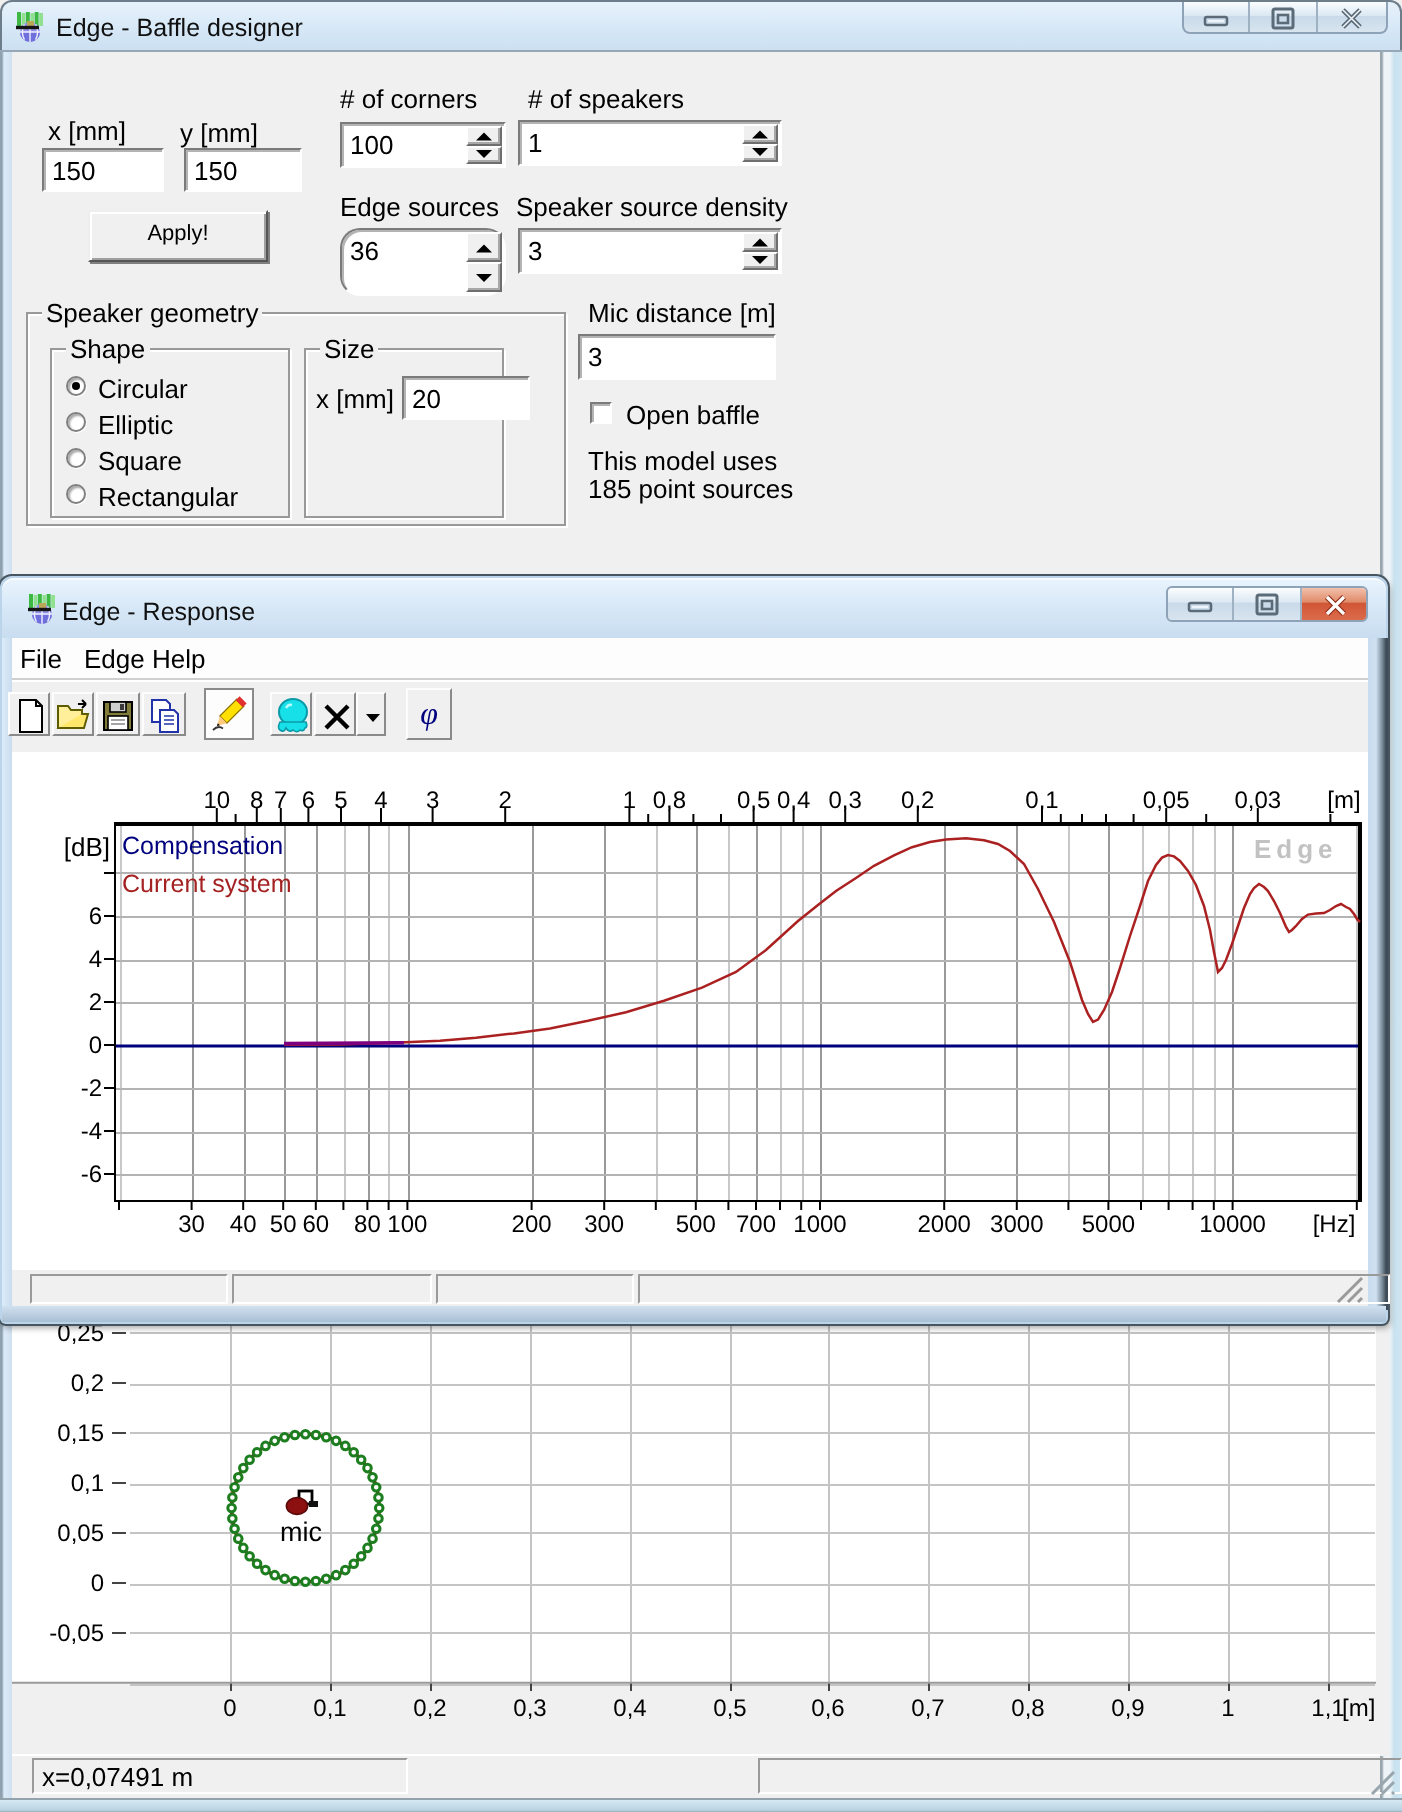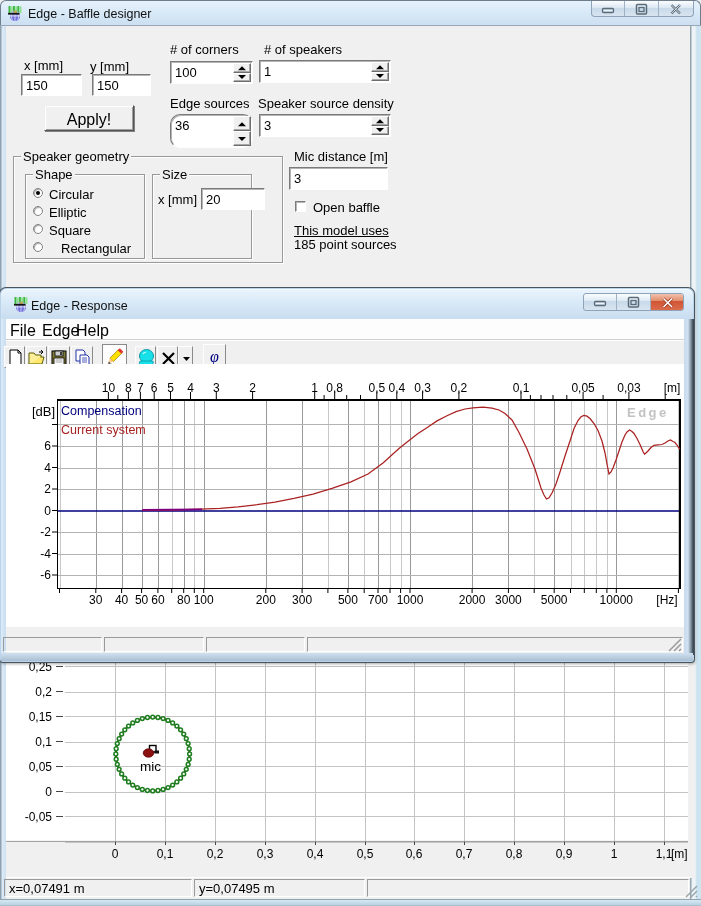--- a/index.html
+++ b/index.html
@@ -13,23 +13,23 @@
 .cb:last-child { border-right:none; }
 .spin { position:absolute; background:#fff; border-top:1px solid #7b7b7b; border-left:1px solid #7b7b7b; border-bottom:1px solid #fff; border-right:1px solid #fff; box-shadow:inset 1px 1px 0 #b4b4b4; }
 .spin .val { position:absolute; left:4px; top:3px; font-size:13px; }
 .spinbtns { position:absolute; right:1px; top:1px; width:18px; bottom:1px; }
 .sb { position:absolute; left:0; right:0; height:50%; background:#f0f0f0; border:1px solid; border-color:#fff #6e6e6e #6e6e6e #fff; box-shadow:inset -1px -1px 0 #a8a8a8; }
 .sb.up { top:0; } .sb.dn { bottom:0; }
 .tri-up { position:absolute; left:50%; top:50%; transform:translate(-50%,-45%); width:0; height:0; border-left:4px solid transparent; border-right:4px solid transparent; border-bottom:4.5px solid #000; }
 .tri-dn { position:absolute; left:50%; top:50%; transform:translate(-50%,-50%); width:0; height:0; border-left:4px solid transparent; border-right:4px solid transparent; border-top:4.5px solid #000; }
 .radio { position:absolute; width:10px; height:10px; border-radius:50%; background:#fff; border:1px solid #808080; box-shadow:inset 1px 1px 1px #aaa, 0.5px 0.5px 0 #fff; }
 .radio.on::after { content:""; position:absolute; left:2px; top:2px; width:4px; height:4px; border-radius:50%; background:#000; }
-.panel { position:absolute; border-top:1px solid #9a9a9a; border-left:1px solid #9a9a9a; border-bottom:1px solid #fff; border-right:1px solid #fff; font-size:13px; padding:1px 0 0 4px; color:#000; }
+.panel { position:absolute; border-top:1px solid #9a9a9a; border-left:1px solid #9a9a9a; border-bottom:1px solid #fff; border-right:1px solid #fff; font-size:13px; padding:1px 0 0 4px; color:#000;margin-left:12px; }
 .tbtn { position:absolute; width:21px; height:22px; background:#f0f0f0; border:1px solid; border-color:#fdfdfd #8a8a8a #8a8a8a #fdfdfd; }
-.menu { position:absolute; font-size:16px; color:#000; }
+.menu { position:absolute; font-size:13px; color:#000; }
 </style></head><body>
 
 <div class="abs" id="w1" style="left:0;top:0;width:701px;height:906px;background:#f0f0f0;">
 
   <div class="abs" style="left:0;top:0;width:701px;height:26px;background:linear-gradient(180deg,#e7f3fc 0%,#d8e9f7 50%,#cbdff1 100%);border-radius:6px 6px 0 0;"></div>
   <div class="abs" style="left:0;top:0;width:701px;height:26px;border-radius:6px 6px 0 0;border:1px solid #6e7d8a;border-bottom:none;"></div>
   <div class="abs" style="left:0;top:25px;width:701px;height:1px;background:#98a7b5;"></div>
   <div class="abs" style="left:0;top:26px;width:6px;height:873px;background:linear-gradient(90deg,#8fa1af 0px,#8fa1af 1px,#dcebf8 2px,#cfe0ef 6px);"></div>
   <div class="abs" style="left:690px;top:26px;width:11px;height:873px;background:linear-gradient(90deg,#98a5ad 0px,#98a5ad 1px,#eef3f7 2px,#edf3f7 5px,#c9e2ef 7px,#cfe6f2 11px);"></div>
   <div class="abs" style="left:0;top:899px;width:701px;height:7px;background:linear-gradient(180deg,#d5e9f4 0%,#b9d3e2 85%,#93a9b8 100%);border-top:1px solid #93a3ad;"></div>
@@ -67,21 +67,21 @@
           </g>
         </svg></div>
   </div>
 
   <div class="abs" style="left:6px;top:26px;width:684px;height:853px;background:#f0f0f0;"></div>
 
   <div class="lbl" style="left:24px;top:58px;">x [mm]</div>
   <div class="lbl" style="left:90px;top:59px;">y [mm]</div>
   <div class="edit" style="left:21px;top:74px;width:61px;height:22px;">150</div>
   <div class="edit" style="left:92px;top:74px;width:59px;height:22px;">150</div>
-  <div class="abs" style="left:44px;top:105px;width:90px;height:26px;background:#f0f0f0;border:1px solid;border-color:#eee #555 #555 #eee;box-shadow:inset 1px 1px 0 #fff, inset -1px -1px 0 #a0a0a0, 1px 1px 0 #808080;font-size:16px;text-align:center;padding-top:5px;">Apply!</div>
+  <div class="abs" style="left:44px;top:105px;width:90px;height:26px;background:#f0f0f0;border:1px solid;border-color:#eee #555 #555 #eee;box-shadow:inset 1px 1px 0 #fff, inset -1px -1px 0 #a0a0a0, 1px 1px 0 #808080;font-size:11px;text-align:center;padding-top:5px;">Apply!</div>
 
   <div class="lbl" style="left:170px;top:42px;"># of corners</div>
   <div class="lbl" style="left:264px;top:42px;"># of speakers</div>
   <div class="spin" style="left:170px;top:61px;width:83px;height:23px;">
       <span class="val">100</span>
     <div class="spinbtns">
         <div class="sb up">
           <i class="tri-up"></i>
         </div>
         <div class="sb dn">
@@ -131,32 +131,32 @@
   <div class="group" style="left:25px;top:174px;width:120px;height:85px;">
       <span>Shape</span>
     </div>
   <div class="radio on" style="left:33px;top:188px;"></div>
     <div class="lbl" style="left:49px;top:187px;">Circular</div>
   <div class="radio" style="left:33px;top:206px;"></div>
     <div class="lbl" style="left:49px;top:205px;">Elliptic</div>
   <div class="radio" style="left:33px;top:224px;"></div>
     <div class="lbl" style="left:49px;top:223px;">Square</div>
   <div class="radio" style="left:33px;top:242px;"></div>
-    <div class="lbl" style="left:49px;top:241px;margin-left:12px;">Rectangular</div>
+    <div class="lbl" style="left:49px;top:241px;">Rectangular</div>
   <div class="group" style="left:152px;top:174px;width:100px;height:85px;">
       <span>Size</span>
     </div>
   <div class="lbl" style="left:158px;top:192px;">x [mm]</div>
   <div class="edit" style="left:201px;top:188px;width:64px;height:22px;">20</div>
 
   <div class="lbl" style="left:294px;top:149px;">Mic distance [m]</div>
   <div class="edit" style="left:289px;top:167px;width:99px;height:23px;">3</div>
   <div class="abs" style="left:295px;top:201px;width:11px;height:11px;background:#fff;border-top:1px solid #7b7b7b;border-left:1px solid #7b7b7b;border-bottom:1px solid #fff;border-right:1px solid #fff;box-shadow:inset 1px 1px 0 #b4b4b4;"></div>
   <div class="lbl" style="left:313px;top:200px;">Open baffle</div>
-  <div class="lbl" style="left:294px;top:223px;text-decoration:underline;">This model uses</div>
+  <div class="lbl" style="left:294px;top:223px;">This model uses</div>
   <div class="lbl" style="left:294px;top:237px;">185 point sources</div>
 
   <div class="abs" style="left:6px;top:661px;width:689px;height:217px;">
       <svg width="689" height="217" style="position:absolute;left:0;top:0">
         <rect x="0" y="0" width="689" height="217" fill="#f0f0f0"></rect>
         <rect x="0" y="0" width="682" height="180.4" fill="#ffffff"></rect>
         <g shape-rendering="crispEdges">
           <line x1="59" y1="5.5" x2="681.5" y2="5.5" stroke="#c4c4c4" stroke-width="1"></line>
           <line x1="59" y1="31.5" x2="681.5" y2="31.5" stroke="#c4c4c4" stroke-width="1"></line>
           <line x1="59" y1="55.5" x2="681.5" y2="55.5" stroke="#c4c4c4" stroke-width="1"></line>
@@ -265,21 +265,20 @@
         <circle cx="183.22" cy="87.75" r="1.9" fill="#ffffff" stroke="#1d7e1f" stroke-width="1.5"></circle>
         <rect x="143.5" y="84.5" width="6.5" height="6.5" fill="none" stroke="#000" stroke-width="1.4"></rect>
         <ellipse cx="142.5" cy="92" rx="5.3" ry="4.2" fill="#8c1010" stroke="#5a0808" stroke-width="0.8"></ellipse>
         <rect x="148.5" y="89.5" width="4.5" height="3" fill="#111"></rect>
         <text x="144.5" y="109.5" font-size="13.5" text-anchor="middle" fill="#000">mic</text>
       </svg>
     </div>
 
   <div class="abs" style="left:6px;top:877px;width:684px;height:22px;background:#f0f0f0;border-top:1px solid #fff;"></div>
   <div class="panel" style="left:4px;top:879px;width:188px;height:18px;">x=0,07491 m</div>
-  <div class="panel" style="left:194px;top:879px;width:171px;height:18px;">y=0,07495 m</div>
   <div class="panel" style="left:367px;top:879px;width:322px;height:18px;"></div>
   <svg class="abs" width="14" height="13" style="left:685px;top:885px">
       <g stroke="#9aa6ad" stroke-width="1.5">
         <path d="M12,1 L1,12 M12,6 L6,12 M12,11 L11,12"></path>
       </g>
     </svg>
 </div>
 
 <div class="abs" id="w2" style="left:0;top:288px;width:694px;height:374px;">
   <div class="abs" style="left:0;top:0;width:694px;height:374px;background:#bcd4ea;border-radius:6px 6px 3px 3px;box-shadow:0 0 0 1px #46555f, 1px 2px 3px rgba(0,0,0,0.35);"></div>
@@ -388,21 +387,21 @@
       <svg width="13" height="20" style="position:absolute;left:1px;top:1px">
         <path d="M3,9 h7 l-3.5,4 z" fill="#000"></path>
       </svg>
     </div>
     <div class="tbtn" style="left:203px;top:56px;width:23px;height:26px;">
       <svg width="21" height="24" style="position:absolute;left:0px;top:0px">
         <text x="10.5" y="17" font-size="16" font-family="Liberation Serif" font-style="italic" text-anchor="middle" fill="#00007f">φ</text>
       </svg>
     </div>
 
-  <div class="abs" style="left:6px;top:76px;width:678px;height:249px;">
+  <div class="abs" style="left:6px;top:88px;width:678px;height:249px;">
       <svg width="678" height="263" style="position:absolute;left:0;top:0">
         <rect x="0" y="0" width="678" height="263" fill="#ffffff"></rect>
         <g shape-rendering="crispEdges">
           <line x1="54.5" y1="37" x2="54.5" y2="224" stroke="#c8c8c8" stroke-width="1"></line>
           <line x1="166.5" y1="37" x2="166.5" y2="224" stroke="#c8c8c8" stroke-width="1"></line>
           <line x1="188.5" y1="37" x2="188.5" y2="224" stroke="#c8c8c8" stroke-width="1"></line>
           <line x1="322.5" y1="37" x2="322.5" y2="224" stroke="#c8c8c8" stroke-width="1"></line>
           <line x1="358.5" y1="37" x2="358.5" y2="224" stroke="#c8c8c8" stroke-width="1"></line>
           <line x1="384.5" y1="37" x2="384.5" y2="224" stroke="#c8c8c8" stroke-width="1"></line>
           <line x1="395.5" y1="37" x2="395.5" y2="224" stroke="#c8c8c8" stroke-width="1"></line>

